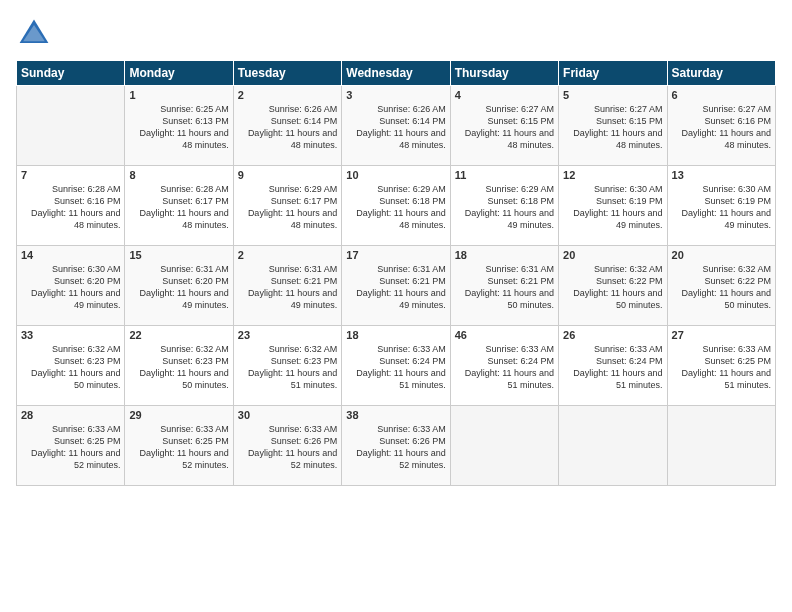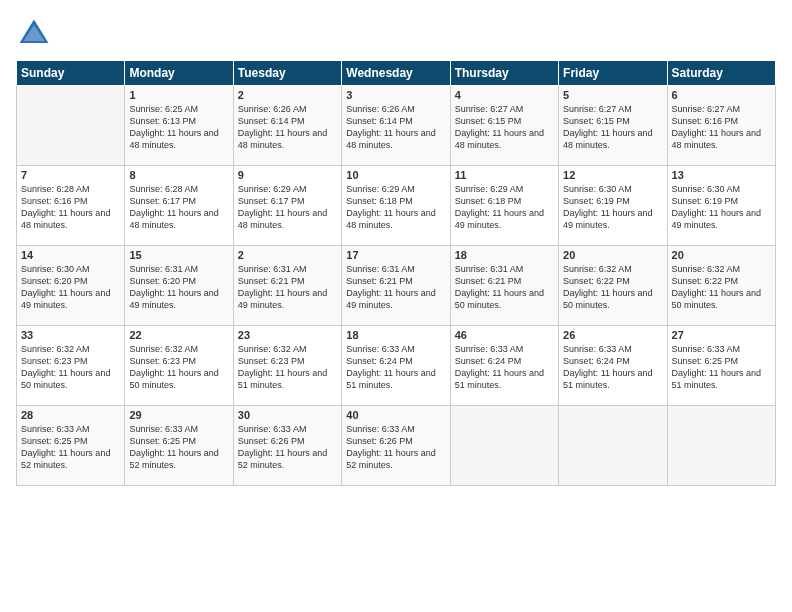--- a/index.html
+++ b/index.html
@@ -82,20 +82,21 @@
     .day-num {
       font-size: 11px;
       font-weight: bold;
       display: block;
       margin-bottom: 2px;
     }
     .cell-info {
       font-size: 9px;
       line-height: 1.35;
       color: #333;
+      text-align: right;
     }
     tbody tr:nth-child(odd) td {
       background: #f9f9f9;
     }
     tbody tr:nth-child(even) td {
       background: #fff;
     }
     .empty { background: #f5f5f5 !important; }
   </style>
 </head>
@@ -256,21 +257,21 @@
           </td>
           <td>
             <span class="day-num">29</span>
             <div class="cell-info">Sunrise: 6:33 AM<br>Sunset: 6:25 PM<br>Daylight: 11 hours and 52 minutes.</div>
           </td>
           <td>
             <span class="day-num">30</span>
             <div class="cell-info">Sunrise: 6:33 AM<br>Sunset: 6:26 PM<br>Daylight: 11 hours and 52 minutes.</div>
           </td>
           <td>
-            <span class="day-num">40</span>
+            <span class="day-num">38</span>
             <div class="cell-info">Sunrise: 6:33 AM<br>Sunset: 6:26 PM<br>Daylight: 11 hours and 52 minutes.</div>
           </td>
           <td class="empty"></td>
           <td class="empty"></td>
           <td class="empty"></td>
         </tr>
       </tbody>
   </table>
 </div>
 

